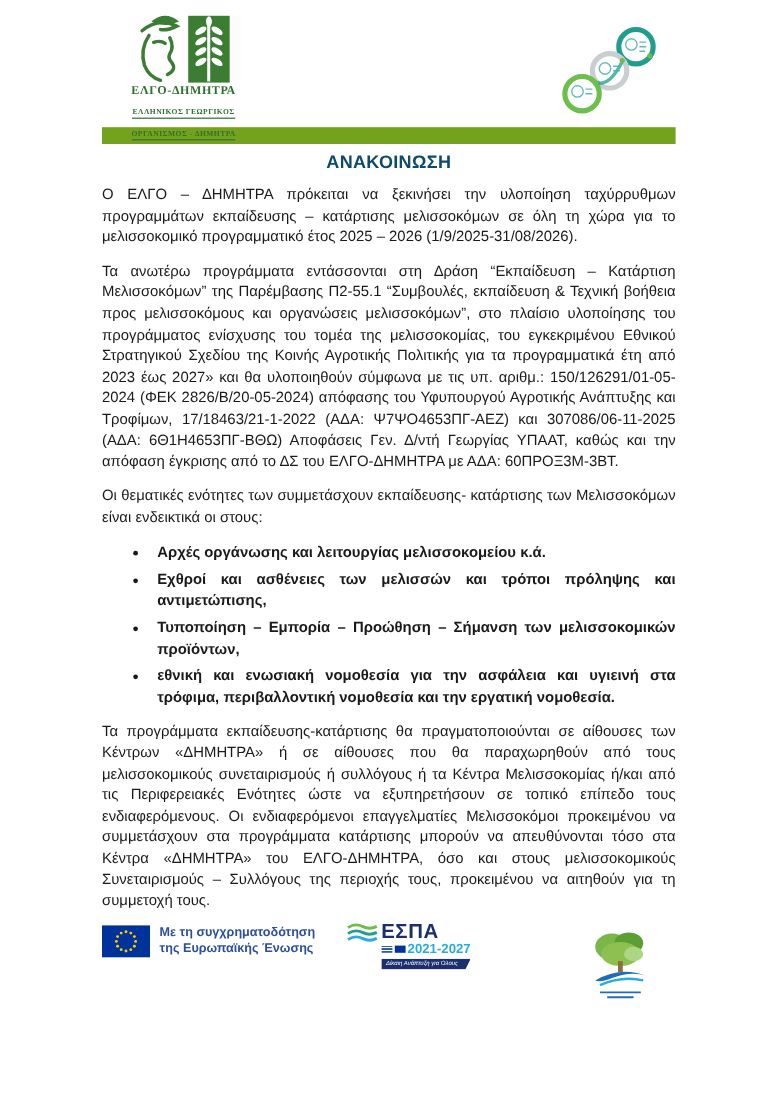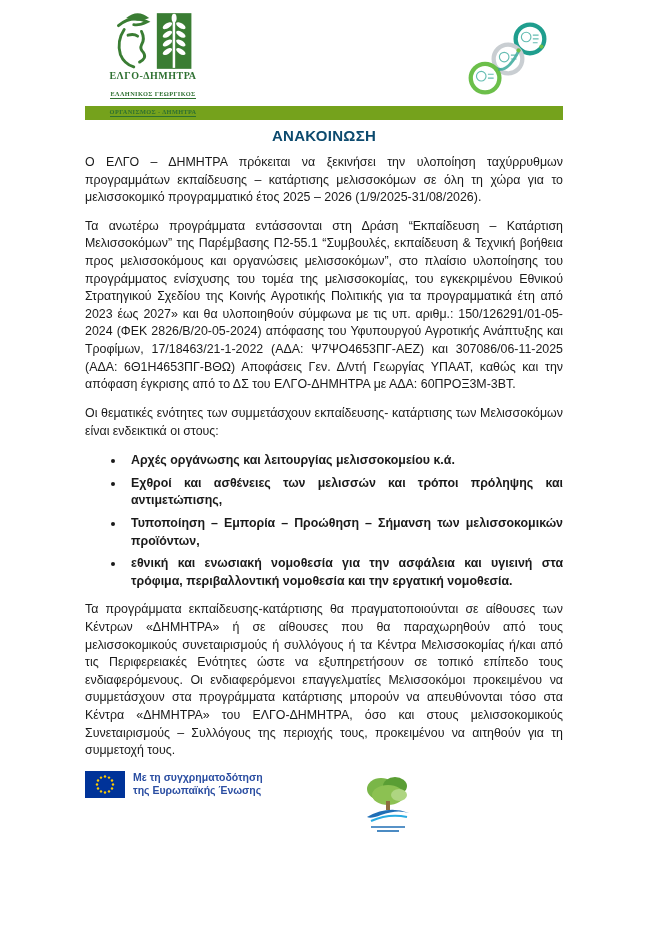--- a/index.html
+++ b/index.html
@@ -187,20 +187,38 @@
                 <circle cx="16" cy="6.6" r="1.2"></circle>
             </g>
           </svg>
         </span>
         <div class="eu-text">
           <div>Με τη συγχρηματοδότηση</div>
           <div>της Ευρωπαϊκής Ένωσης</div>
         </div>
       </div>
 
+      <div class="espa-logo">
+        <span>
+          <svg width="26" height="20" viewBox="0 0 26 20">
+            <path d="M1,5 Q7,1 13,4 T25,4" fill="none" stroke="#6cbf4a" stroke-width="2.4"></path>
+            <path d="M1,10 Q7,6 13,9 T25,9" fill="none" stroke="#1f9e8e" stroke-width="2.4"></path>
+            <path d="M1,15 Q7,11 13,14 T25,14" fill="none" stroke="#29abe2" stroke-width="2.4"></path>
+          </svg>
+        </span>
+        <div class="espa-right">
+          <span class="espa-name">ΕΣΠΑ</span>
+          <span class="espa-years-row">
+            <span class="mini-flag gr"></span>
+            <span class="mini-flag eu"></span>
+            <span class="espa-years">2021-2027</span>
+          </span>
+          <span class="espa-band">Δίκαιη Ανάπτυξη για Όλους</span>
+        </div>
+      </div>
 
       <div class="tree-logo">
         <span>
           <svg width="58" height="62" viewBox="0 0 58 62">
             <g>
               <ellipse cx="22" cy="16" rx="14" ry="11" fill="#7ab648"></ellipse>
               <ellipse cx="36" cy="13" rx="12" ry="9" fill="#5a9e34"></ellipse>
               <ellipse cx="29" cy="22" rx="16" ry="10" fill="#8cc152"></ellipse>
               <ellipse cx="40" cy="22" rx="8" ry="6" fill="#aed581"></ellipse>
             </g>

